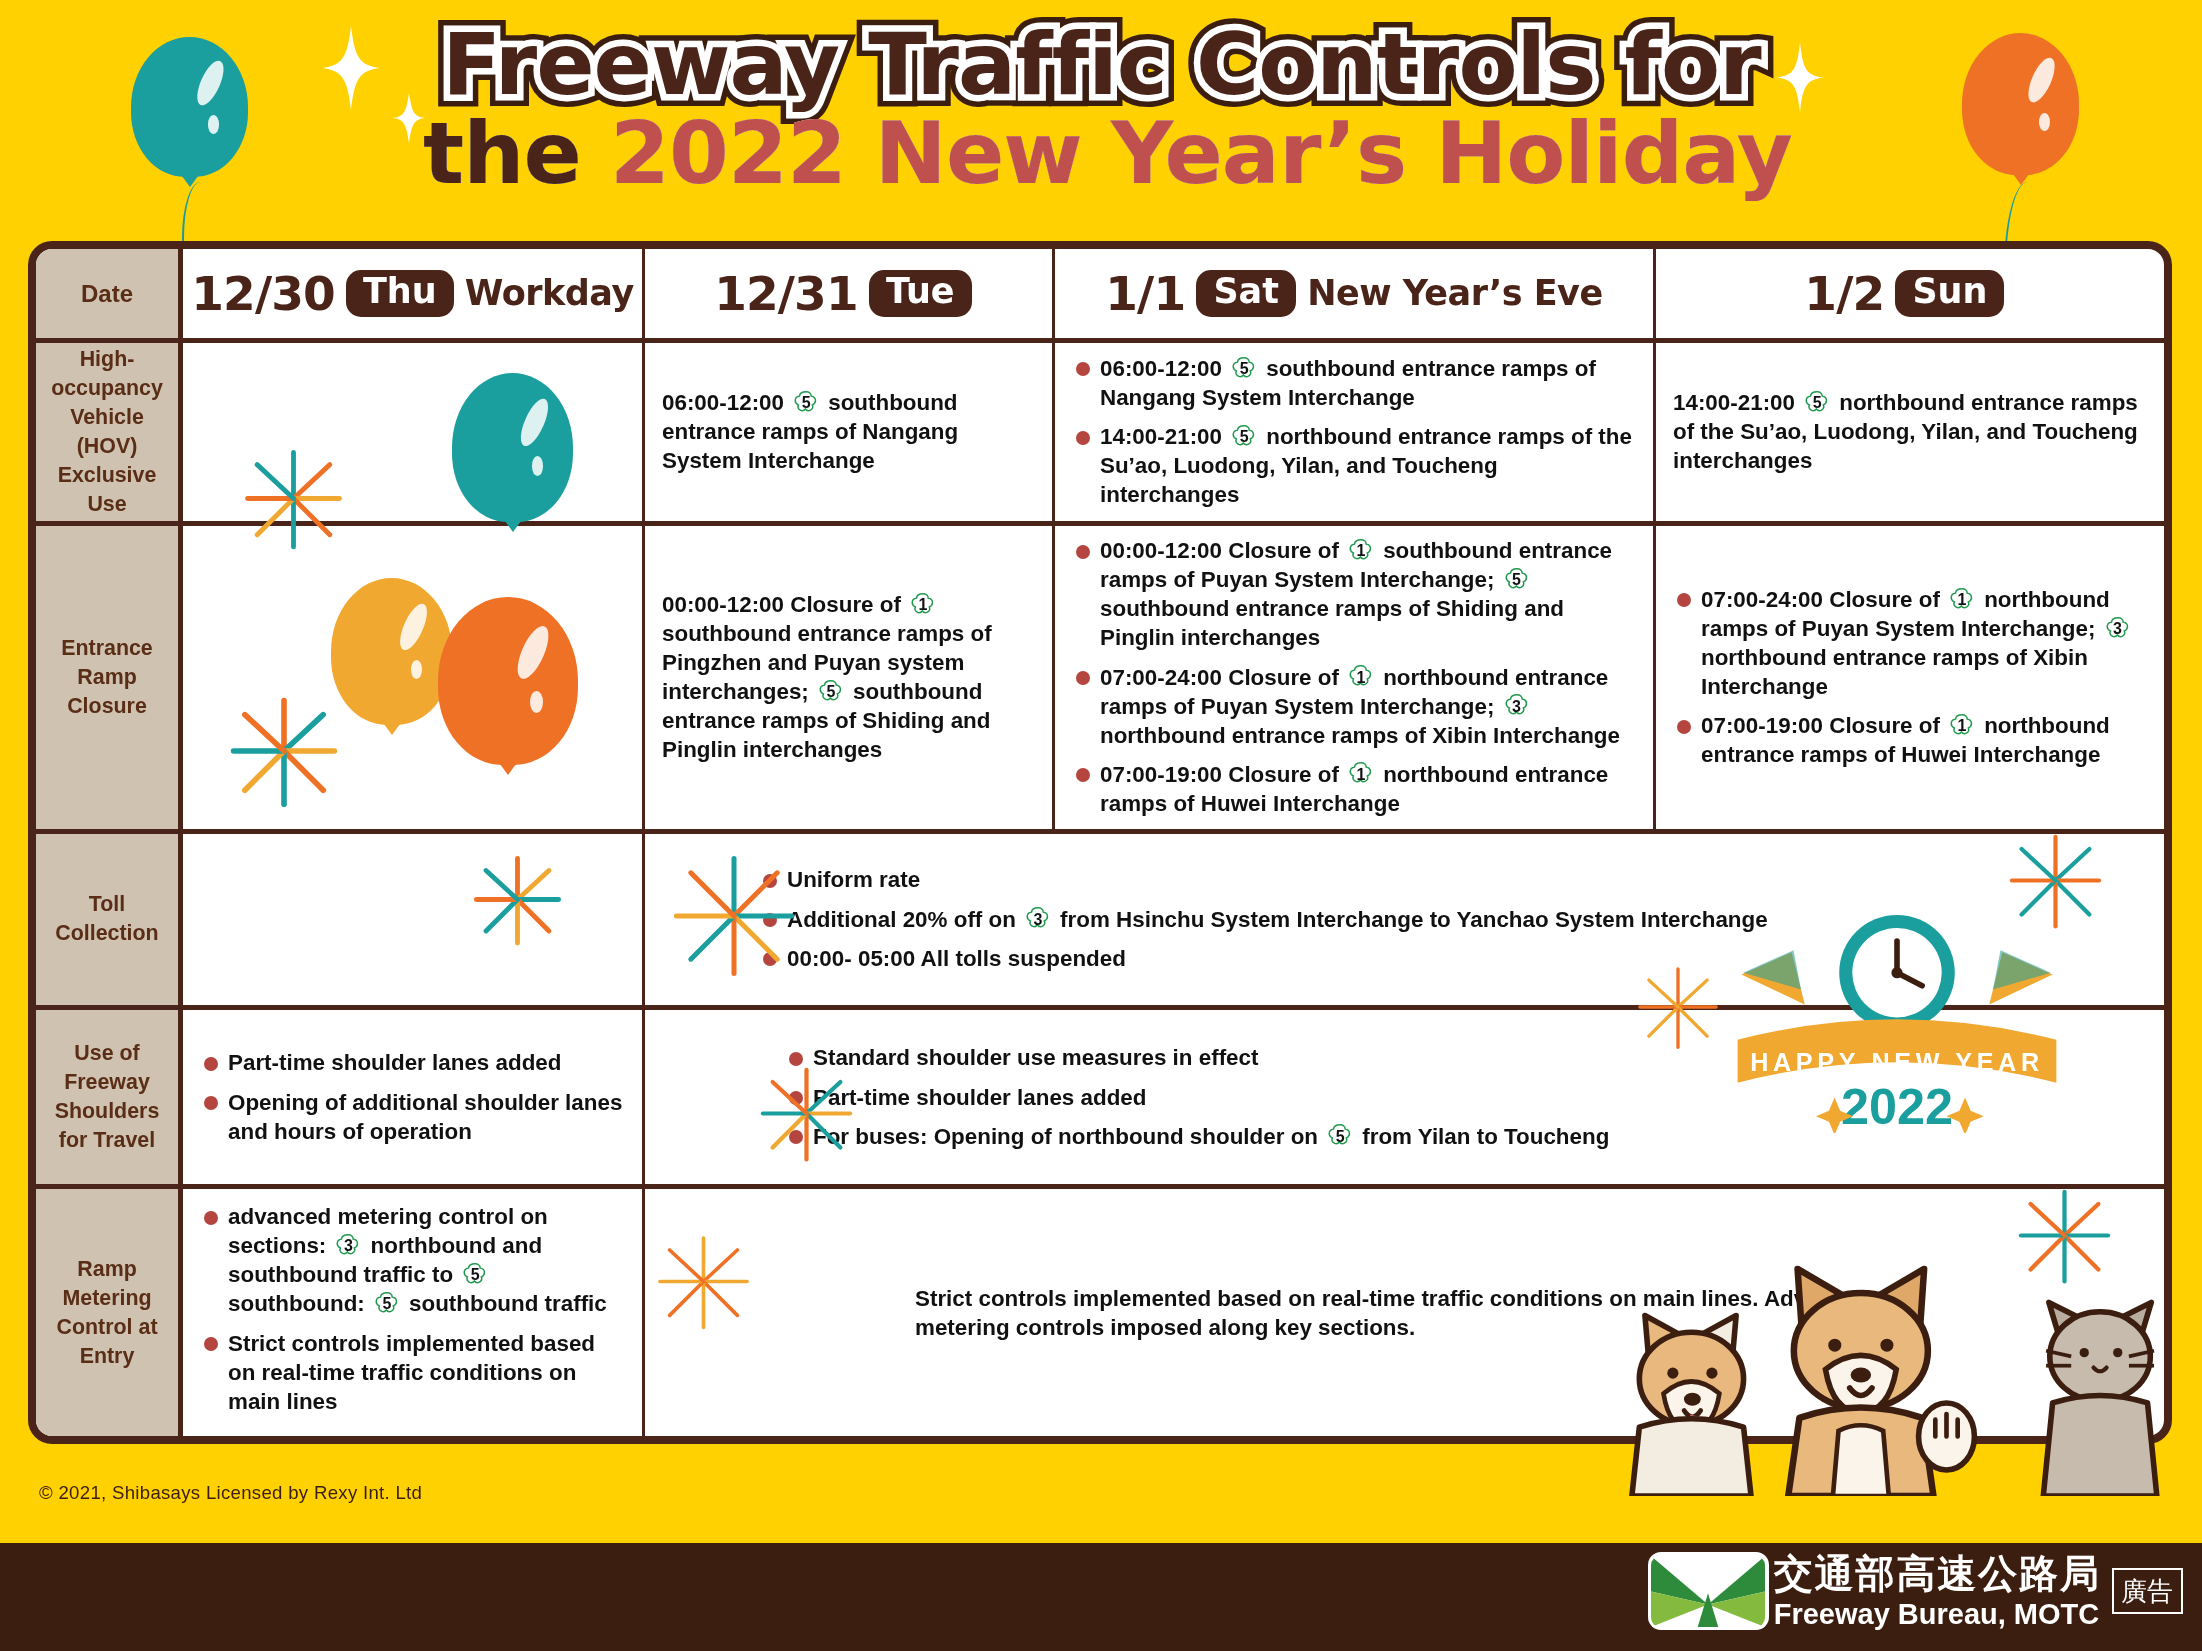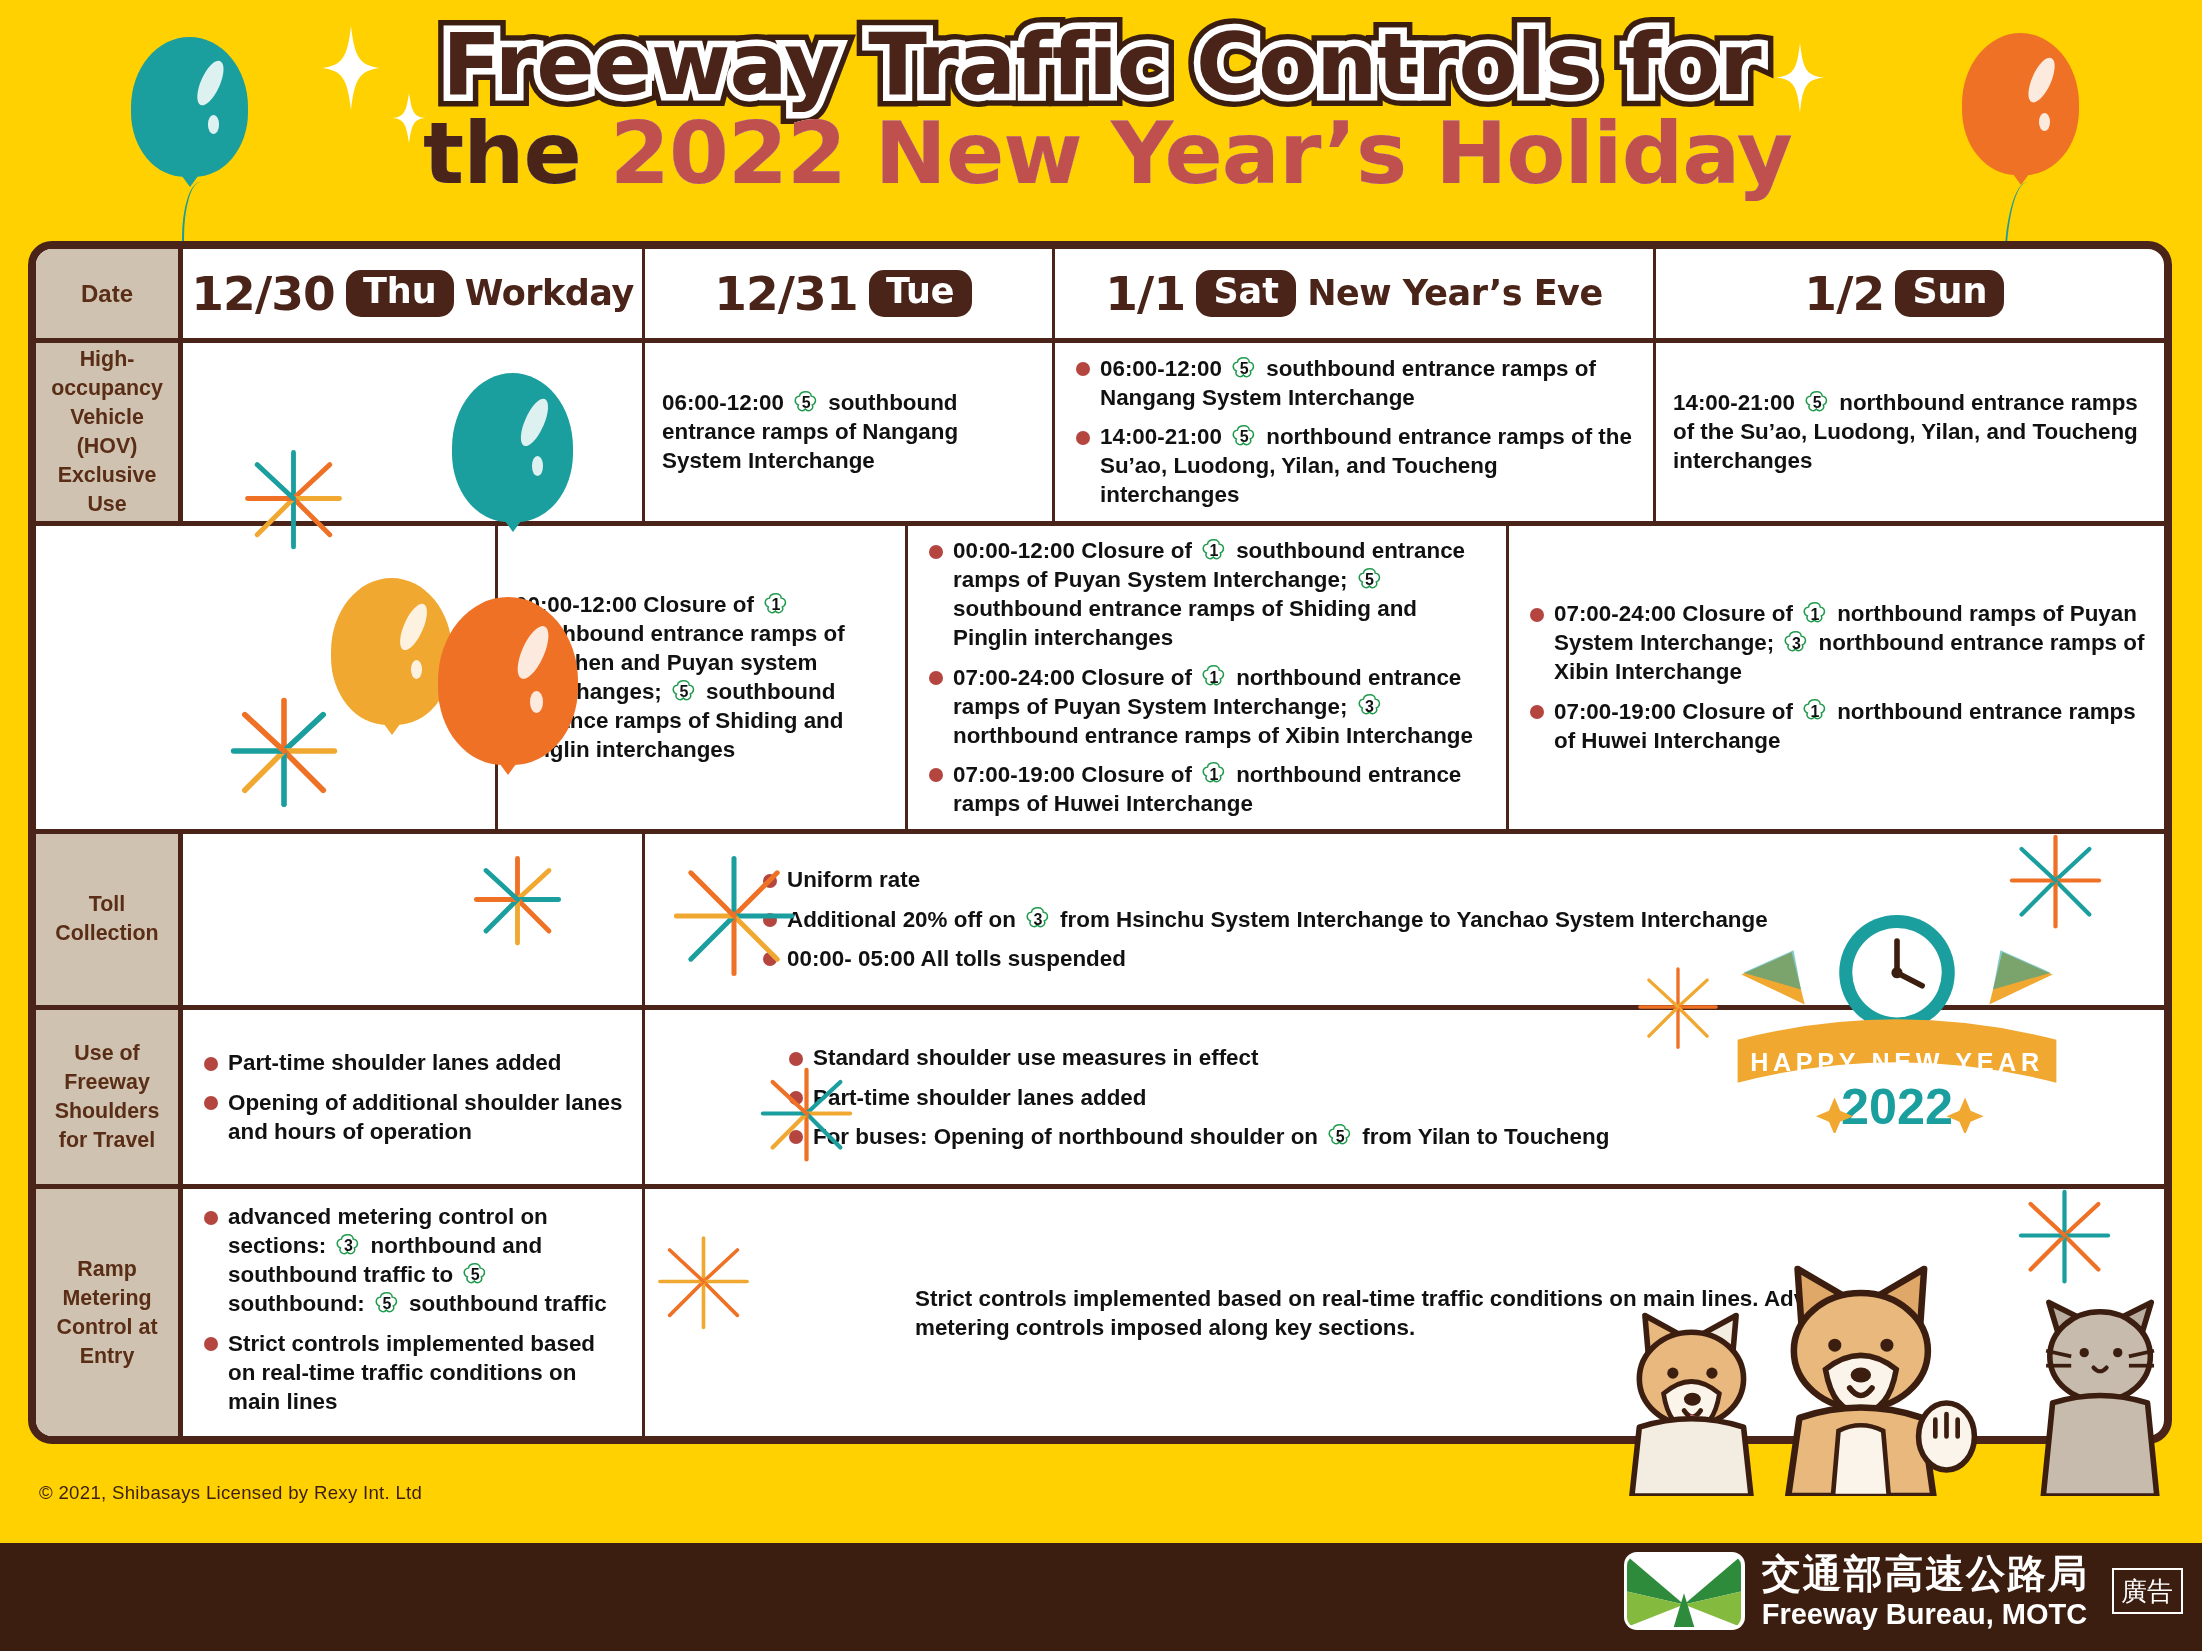--- a/index.html
+++ b/index.html
@@ -144,21 +144,21 @@
 
   
   #copyright{
     position:absolute; left:39px; top:1482px; font-size:18.6px; color:#3b1e10;
     font-family:Liberation Sans, sans-serif; letter-spacing:0.3px; z-index:6;
   }
   #bottombar{
     position:absolute; left:0; bottom:0; width:2203px; height:109px;
     background:#3b1e10; z-index:7;
   }
-  #logo-group{ position:absolute; right:20.5px; top:9.3px; display:flex; align-items:center; gap:17px; }
+  #logo-group{ position:absolute; right:20.5px; top:9.3px; display:flex; align-items:center; gap:5px; }
   #motc-mark{ width:121px; height:78px; border-radius:13px; background:#fff; padding:3.7px; }
   #motc-mark .inner{ width:100%; height:100%; position:relative; overflow:hidden; border-radius:9.3px; background:#fff; }
   .motc-name{ color:#fff; line-height:1; }
   .motc-cn{ font-size:39px; font-weight:bold; letter-spacing:1.9px; font-family:"DejaVu Sans", sans-serif; }
   .motc-en{ font-size:29px; font-weight:bold; margin-top:6.5px; font-family:"Liberation Sans", sans-serif; }
   #ad-box{ border:2.8px solid #fff; color:#fff; font-size:26px; padding:3.7px 7.5px;
            font-family:"DejaVu Sans", sans-serif; margin-left:5.6px; }
 
   
   #ny-badge{ position:absolute; left:1715px; top:900px; width:364px; height:233px; z-index:5; }
@@ -290,20 +290,21 @@
             <ul class="bl">
               <li style="padding-left: 0px; --nb: 1;" class="nbul">14:00-21:00 <span class="fw"><svg width="28" height="26" viewBox="0 0 30 28">
                     <path d="M15 2 c3.4 0 5.6 2.1 5.6 4.6 2.6 .3 4.6 2.2 4.6 4.8 0 2.2-1.4 3.9-3.4 4.6 .9 2.1 .2 4.5-2 5.7-2 1.1-4.2 .5-5.5-1.2-1.3 1.7-3.5 2.3-5.5 1.2-2.2-1.2-2.9-3.6-2-5.7-2-.7-3.4-2.4-3.4-4.6 0-2.6 2-4.5 4.6-4.8C8.3 4.1 10.6 2 15 2z" fill="#fff" stroke="#1f9a4d" stroke-width="1.6"></path>
                   </svg><i>5</i></span> northbound entrance ramps of the Su’ao, Luodong, Yilan, and Toucheng interchanges</li>
             </ul>
           </div>
     </div>
   </div>
 
   <div class="row" id="row-closure">
+    <div class="rowlabel">Entrance Ramp Closure</div>
     <div class="cells">
       <div class="cell c1">
             <ul class="bl"></ul>
           </div>
       <div class="cell c2">
             <ul class="bl">
               <li style="padding-left: 0px; --nb: 1;" class="nbul">00:00-12:00 Closure of <span class="fw"><svg width="28" height="26" viewBox="0 0 30 28">
                     <path d="M15 2 c3.4 0 5.6 2.1 5.6 4.6 2.6 .3 4.6 2.2 4.6 4.8 0 2.2-1.4 3.9-3.4 4.6 .9 2.1 .2 4.5-2 5.7-2 1.1-4.2 .5-5.5-1.2-1.3 1.7-3.5 2.3-5.5 1.2-2.2-1.2-2.9-3.6-2-5.7-2-.7-3.4-2.4-3.4-4.6 0-2.6 2-4.5 4.6-4.8C8.3 4.1 10.6 2 15 2z" fill="#fff" stroke="#1f9a4d" stroke-width="1.6"></path>
                   </svg><i>1</i></span> southbound entrance ramps of Pingzhen and Puyan system interchanges; <span class="fw"><svg width="28" height="26" viewBox="0 0 30 28">
                     <path d="M15 2 c3.4 0 5.6 2.1 5.6 4.6 2.6 .3 4.6 2.2 4.6 4.8 0 2.2-1.4 3.9-3.4 4.6 .9 2.1 .2 4.5-2 5.7-2 1.1-4.2 .5-5.5-1.2-1.3 1.7-3.5 2.3-5.5 1.2-2.2-1.2-2.9-3.6-2-5.7-2-.7-3.4-2.4-3.4-4.6 0-2.6 2-4.5 4.6-4.8C8.3 4.1 10.6 2 15 2z" fill="#fff" stroke="#1f9a4d" stroke-width="1.6"></path>

